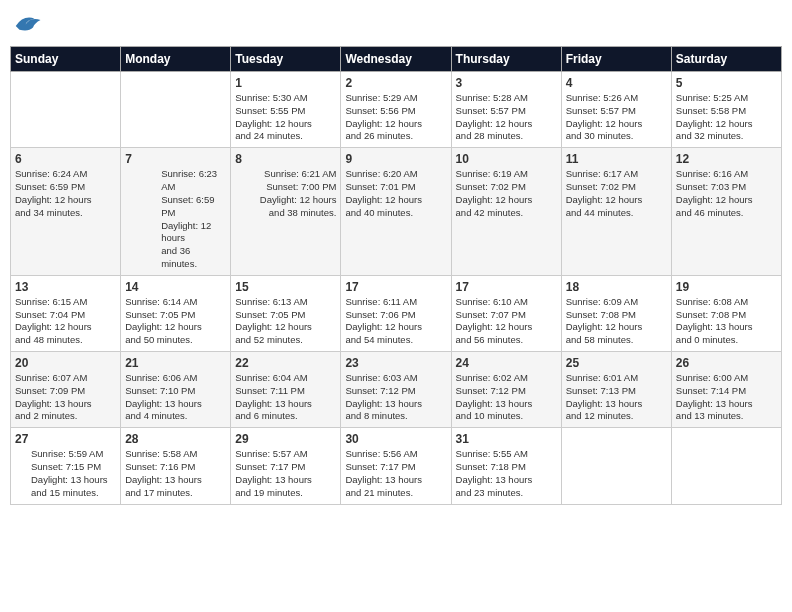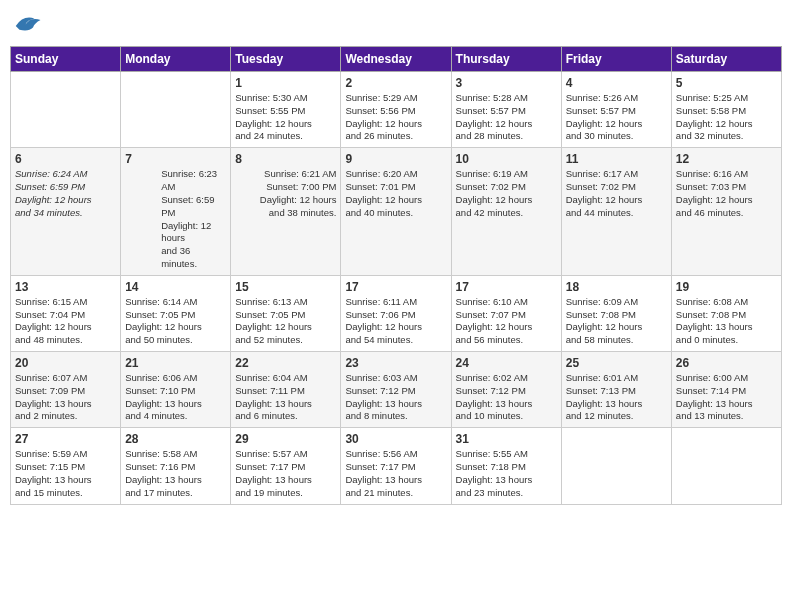--- a/index.html
+++ b/index.html
@@ -45,21 +45,21 @@
     .location-title {
       font-size: 15px;
       color: #555;
     }
     .calendar {
       width: 100%;
       border-collapse: collapse;
       font-size: 10.5px;
     }
     .calendar th {
-      background: #4c1d95;
+      background: #0f172a;
       color: #fff;
       padding: 5px 4px;
       text-align: left;
       font-size: 12px;
       border: 1px solid #aaa;
     }
     .calendar td {
       border: 1px solid #ccc;
       vertical-align: top;
       padding: 4px;
@@ -163,21 +163,21 @@
           <span class="day-num">5</span>
           <div class="cell-content" style="white-space: pre-line;">Sunrise: 5:25 AM
 Sunset: 5:58 PM
 Daylight: 12 hours
 and 32 minutes.</div>
         </td>
       </tr>
       <tr>
         <td>
           <span class="day-num">6</span>
-          <div class="cell-content" style="white-space: pre-line; font-style: italic;">Sunrise: 6:24 AM
+          <div class="cell-content" style="white-space: pre-line;">Sunrise: 6:24 AM
 Sunset: 6:59 PM
 Daylight: 12 hours
 and 34 minutes.</div>
         </td>
         <td>
           <span class="day-num">7</span>
           <div class="cell-content" style="white-space: pre-line; margin-left: 36px;">Sunrise: 6:23 AM
 Sunset: 6:59 PM
 Daylight: 12 hours
 and 36 minutes.</div>
@@ -316,21 +316,21 @@
           <span class="day-num">26</span>
           <div class="cell-content" style="white-space: pre-line;">Sunrise: 6:00 AM
 Sunset: 7:14 PM
 Daylight: 13 hours
 and 13 minutes.</div>
         </td>
       </tr>
       <tr>
         <td>
           <span class="day-num">27</span>
-          <div class="cell-content" style="white-space: pre-line;">Sunrise: 5:59 AM
+          <div class="cell-content" style="white-space: pre-line; margin-left: 16px;">Sunrise: 5:59 AM
 Sunset: 7:15 PM
 Daylight: 13 hours
 and 15 minutes.</div>
         </td>
         <td>
           <span class="day-num">28</span>
           <div class="cell-content" style="white-space: pre-line;">Sunrise: 5:58 AM
 Sunset: 7:16 PM
 Daylight: 13 hours
 and 17 minutes.</div>

